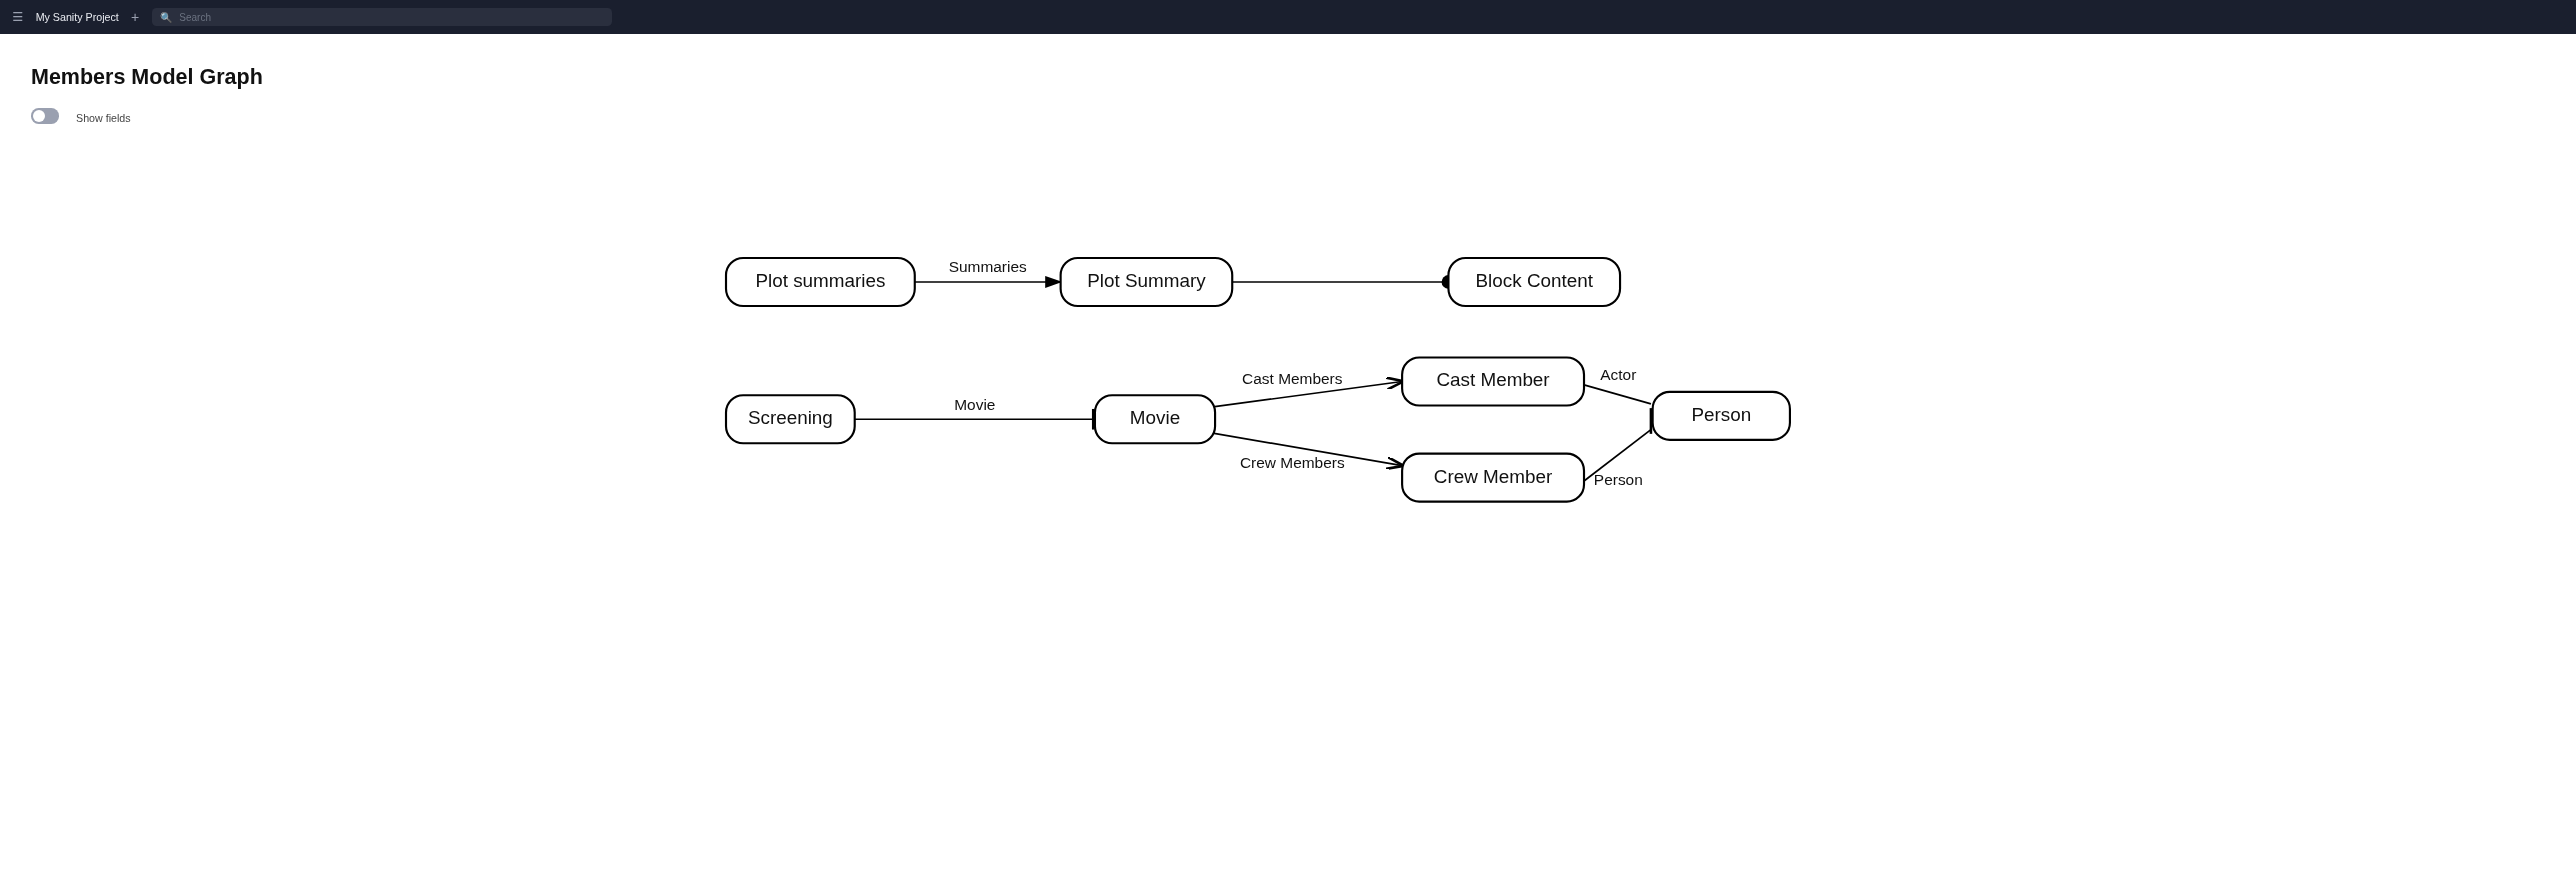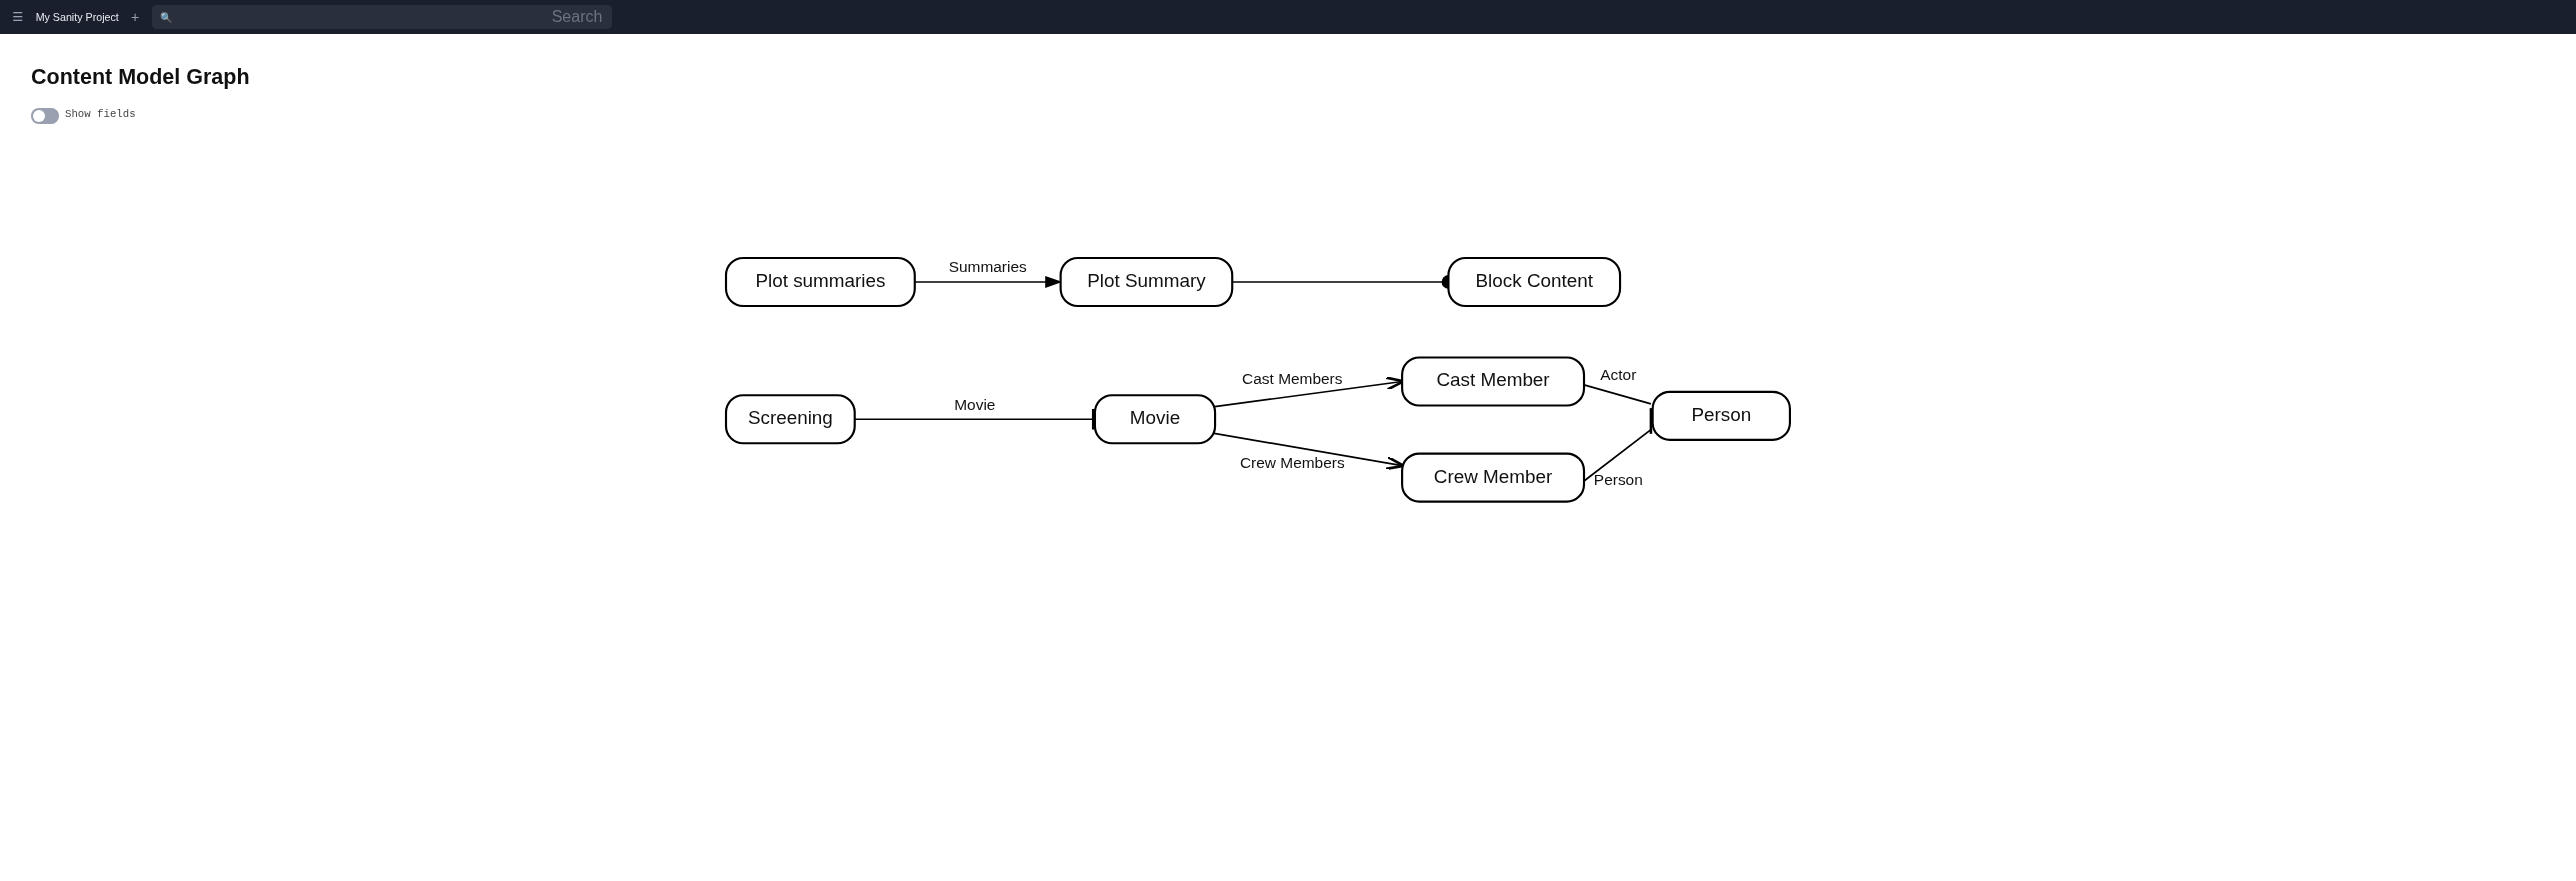--- a/index.html
+++ b/index.html
@@ -38,42 +38,40 @@
       padding: 3.1px 9.2px;
       gap: 6.1px;
       flex: 1;
       max-width: 460px;
     }
     .navbar-search input {
       background: transparent;
       border: none;
       outline: none;
       color: #9aa0b0;
-      font-size: 16px;
+      font-size: 10px;
       width: 100%;
-      text-align: right;
     }
     .navbar-search input::placeholder { color: #6b7280; }
 
     
     .main-content {
       padding: 31px 31px 31px 31px;
     }
     .page-title {
       font-size: 21.5px;
       font-weight: 700;
       color: #111;
       margin-bottom: 18.4px;
     }
     .show-fields-row {
       display: flex;
-      align-items: flex-start;
-      gap: 6px;
+      align-items: flex-end;
+      gap: 17px;
       margin-bottom: 31px;
-      font-family: Liberation Mono, monospace;
     }
     .toggle {
       width: 28px;
       height: 15.3px;
       background: #9aa0b0;
       border-radius: 7.7px;
       position: relative;
       cursor: pointer;
     }
     .toggle-knob {
@@ -134,21 +132,21 @@
   <span class="navbar-menu-icon">☰</span>
   <span class="navbar-title">My Sanity Project</span>
   <span class="navbar-add-btn">+</span>
   <div class="navbar-search">
     <span style="color:#6b7280;font-size:10px;">🔍</span>
     <input type="text" placeholder="Search" style="">
   </div>
 </nav>
 
 <div class="main-content">
-  <h1 class="page-title">Content Model Graph</h1>
+  <h1 class="page-title">Members Model Graph</h1>
 
   <div class="show-fields-row">
     <div class="toggle">
       <div class="toggle-knob"></div>
     </div>
     <span class="show-fields-label">Show fields</span>
   </div>
 
   <div class="graph-area">
     <svg class="graph" viewBox="0 0 1350 500">

